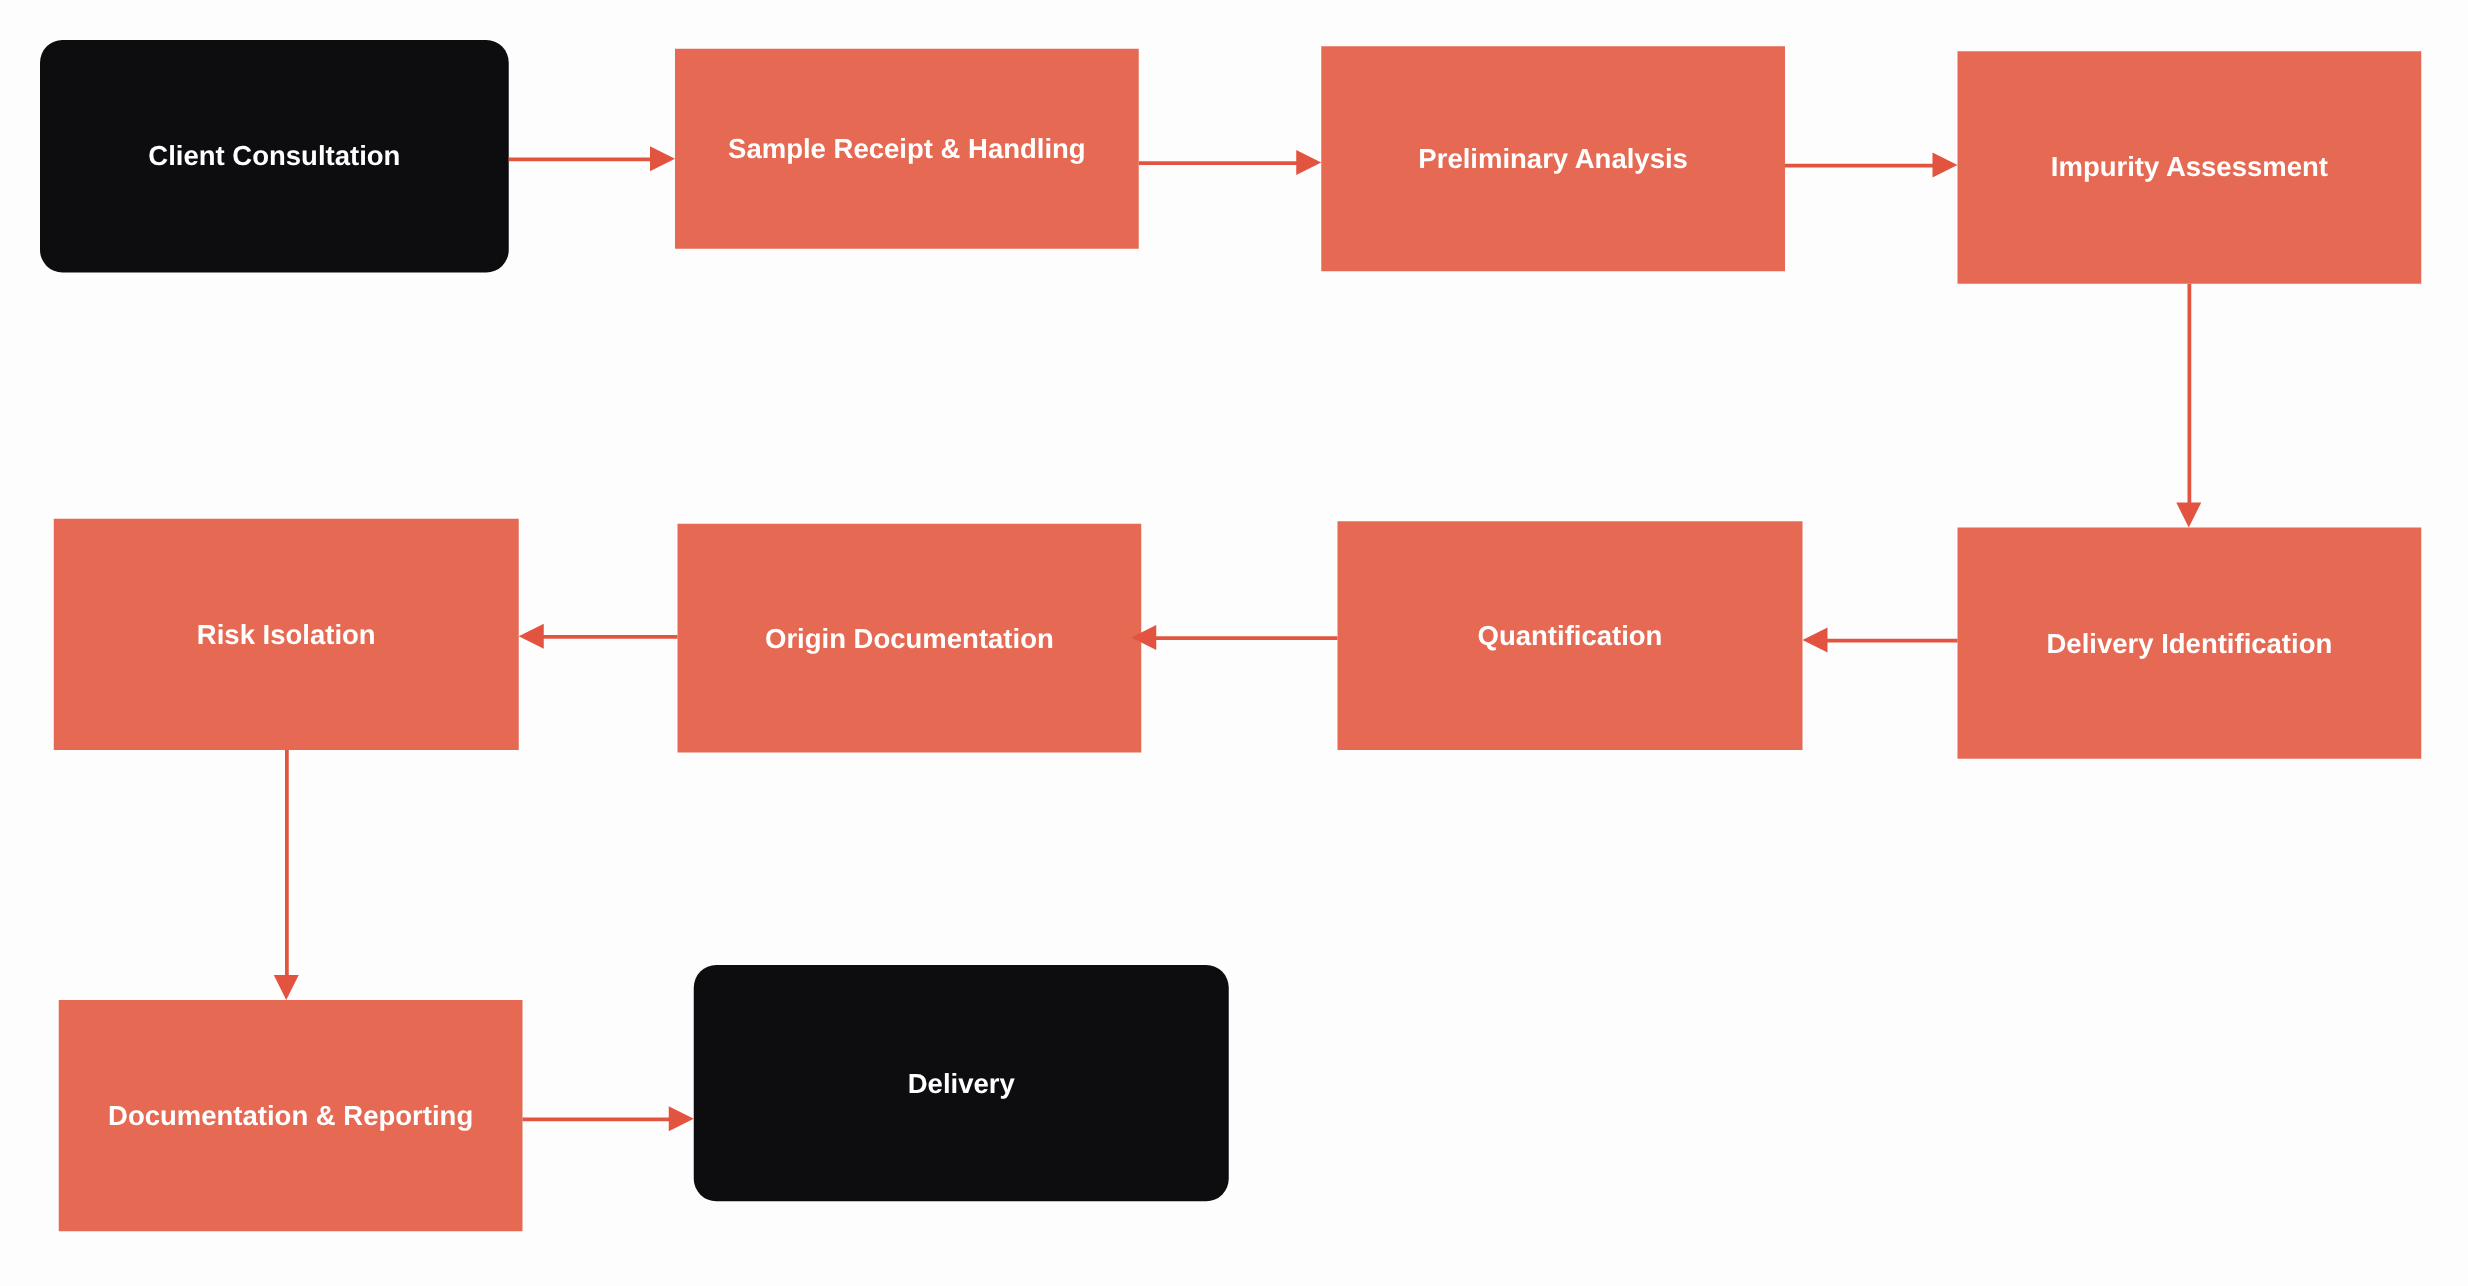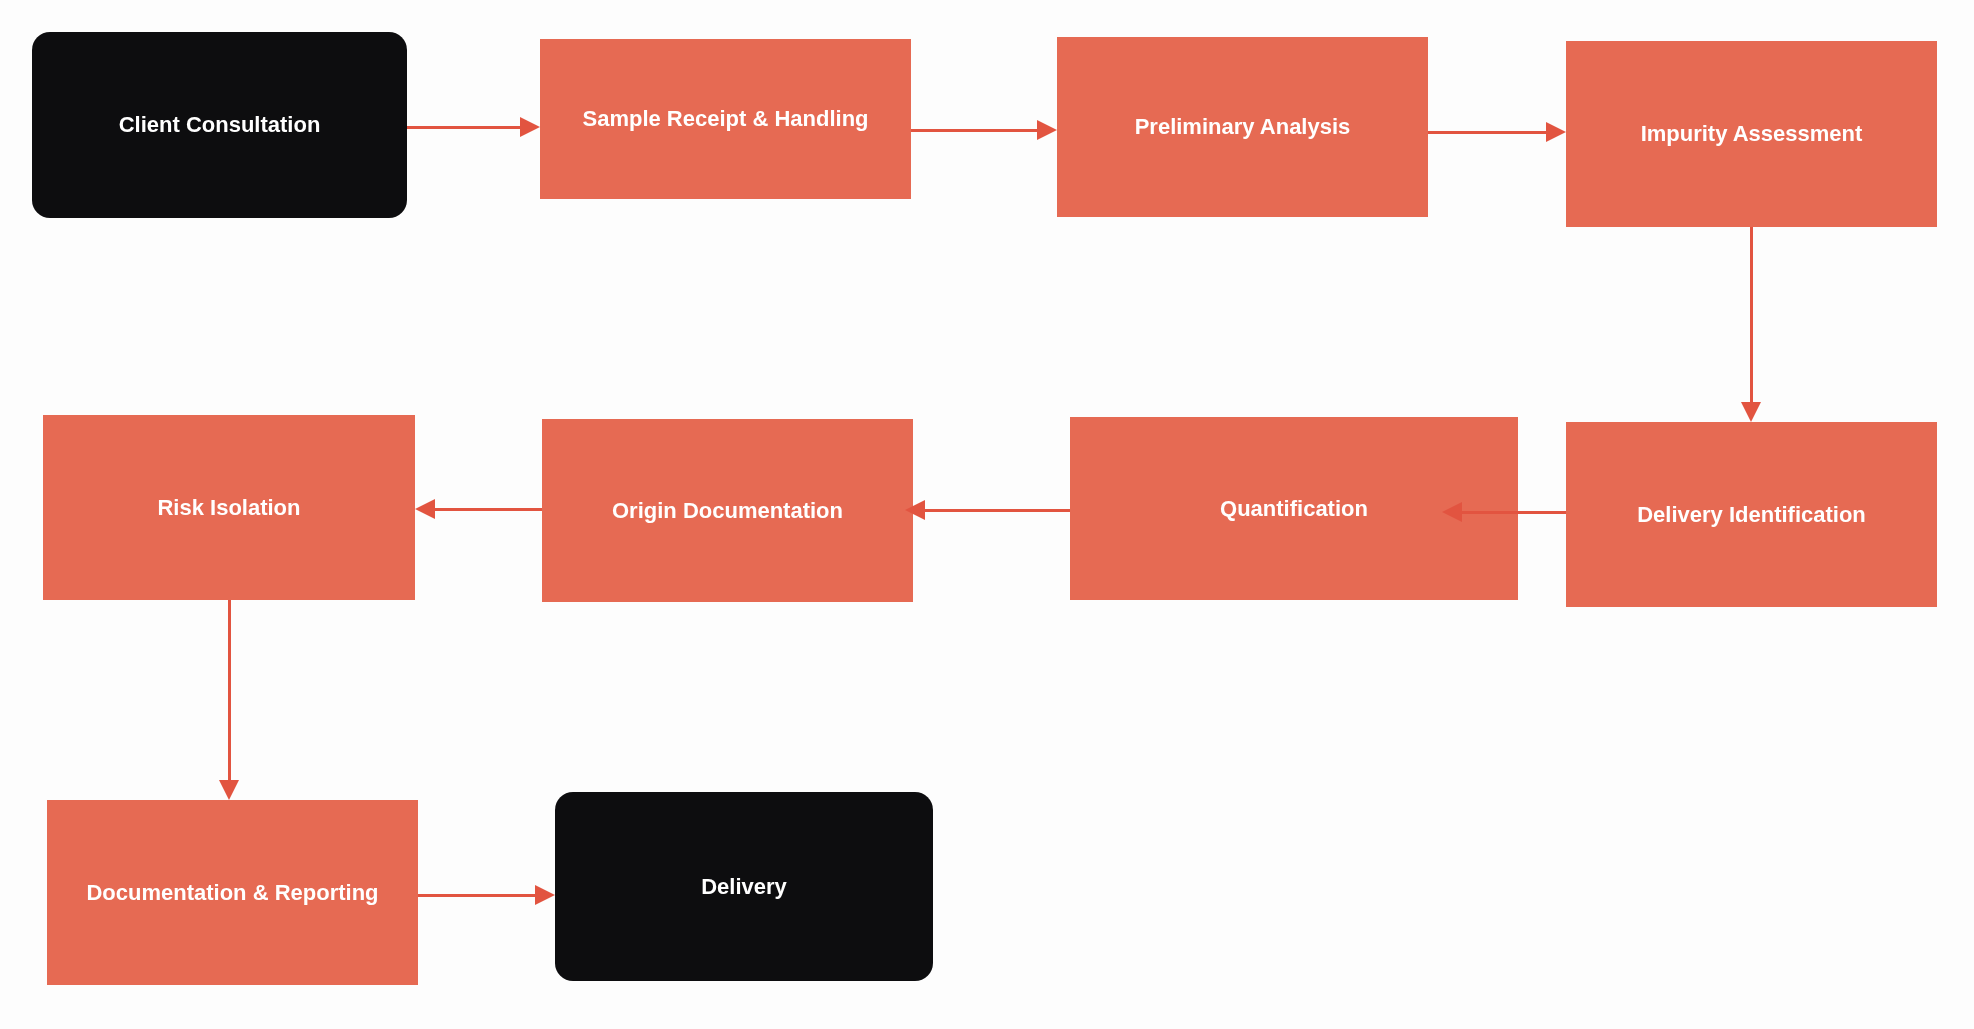--- a/index.html
+++ b/index.html
@@ -28,25 +28,25 @@
   }
   .node.process{background:var(--process-fill);}
   .node.terminal{background:var(--terminal-fill);border-radius:18px;}
 
   
   .n-client{left:32px;top:32px;width:375px;height:186px;}
   .n-sample{left:540px;top:39px;width:371px;height:160px;}
   .n-prelim{left:1057px;top:37px;width:371px;height:180px;}
   .n-isolation{left:1566px;top:41px;width:371px;height:186px;}
   .n-identification{left:1566px;top:422px;width:371px;height:185px;}
-  .n-quant{left:1070px;top:417px;width:448px;height:183px;}
+  .n-quant{left:1070px;top:417px;width:372px;height:183px;}
   .n-origin{left:542px;top:419px;width:371px;height:183px;}
   .n-risk{left:43px;top:415px;width:372px;height:185px;}
   .n-doc{left:47px;top:800px;width:371px;height:185px;}
-  .n-delivery{left:555px;top:792px;width:378px;height:189px;}
+  .n-delivery{left:555px;top:772px;width:428px;height:189px;}
 
   
   .edge-line{position:absolute;background:var(--arrow);}
   .edge-line.h{height:2.5px;}
   .edge-line.v{width:2.5px;}
   .ah{position:absolute;width:0;height:0;}
   .ah.right{border-top:10px solid transparent;border-bottom:10px solid transparent;border-left:20px solid var(--arrow);}
   .ah.left{border-top:10px solid transparent;border-bottom:10px solid transparent;border-right:20px solid var(--arrow);}
   .ah.down{border-left:10px solid transparent;border-right:10px solid transparent;border-top:20px solid var(--arrow);}
 

